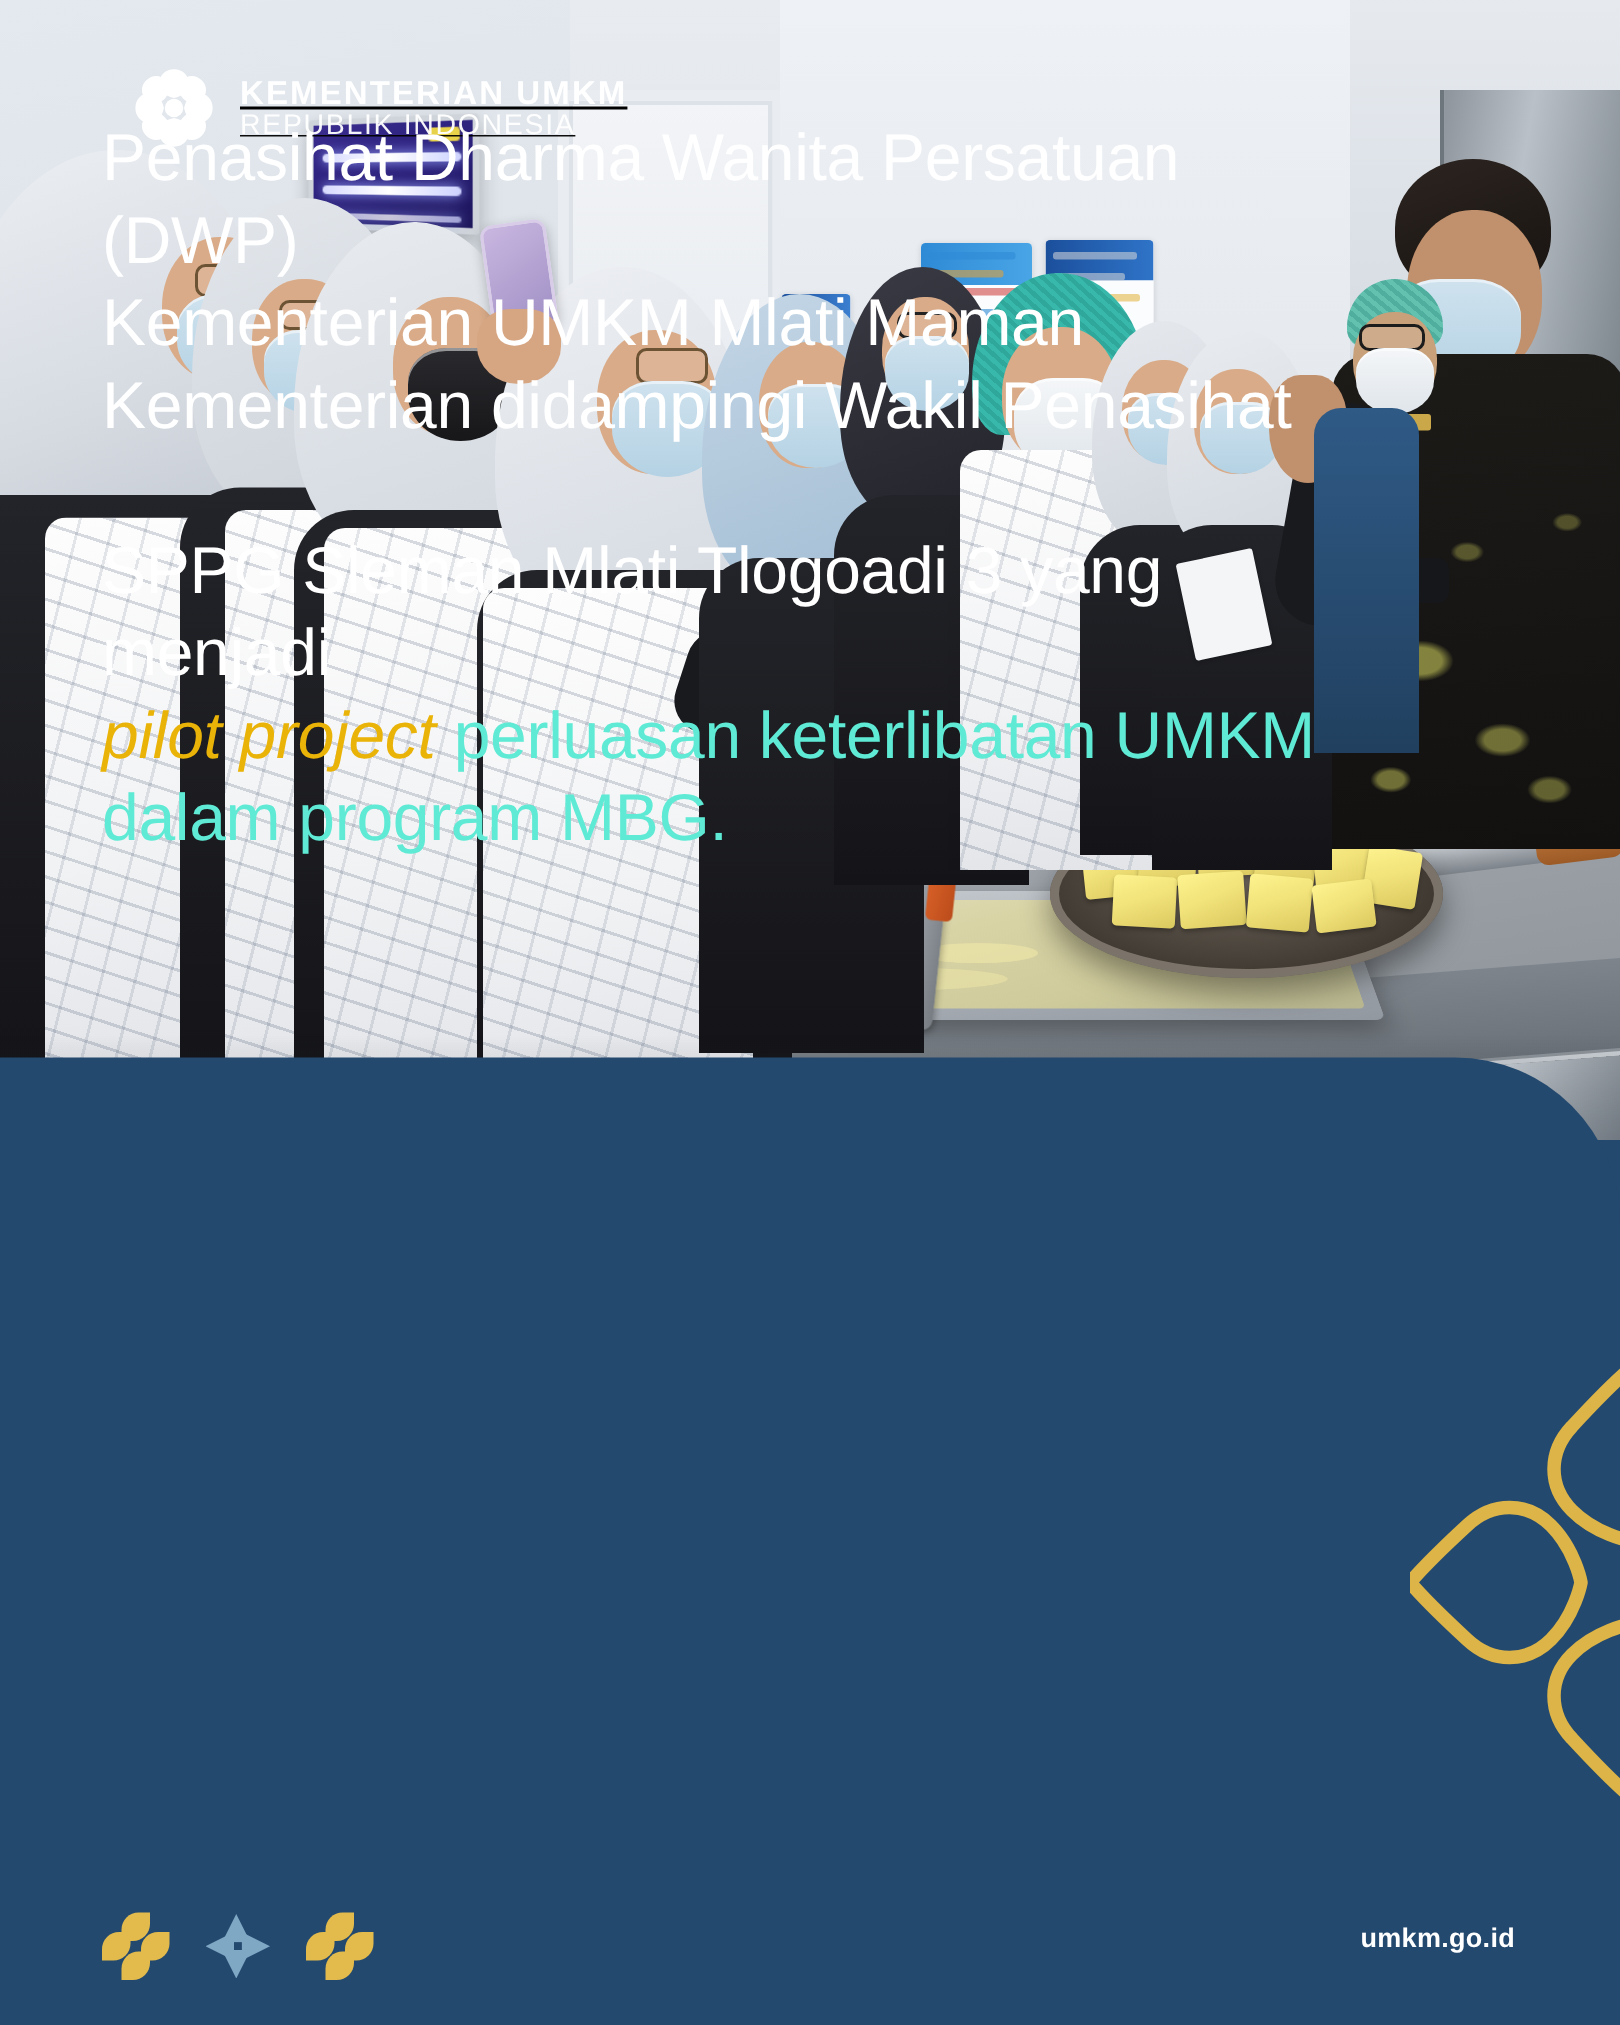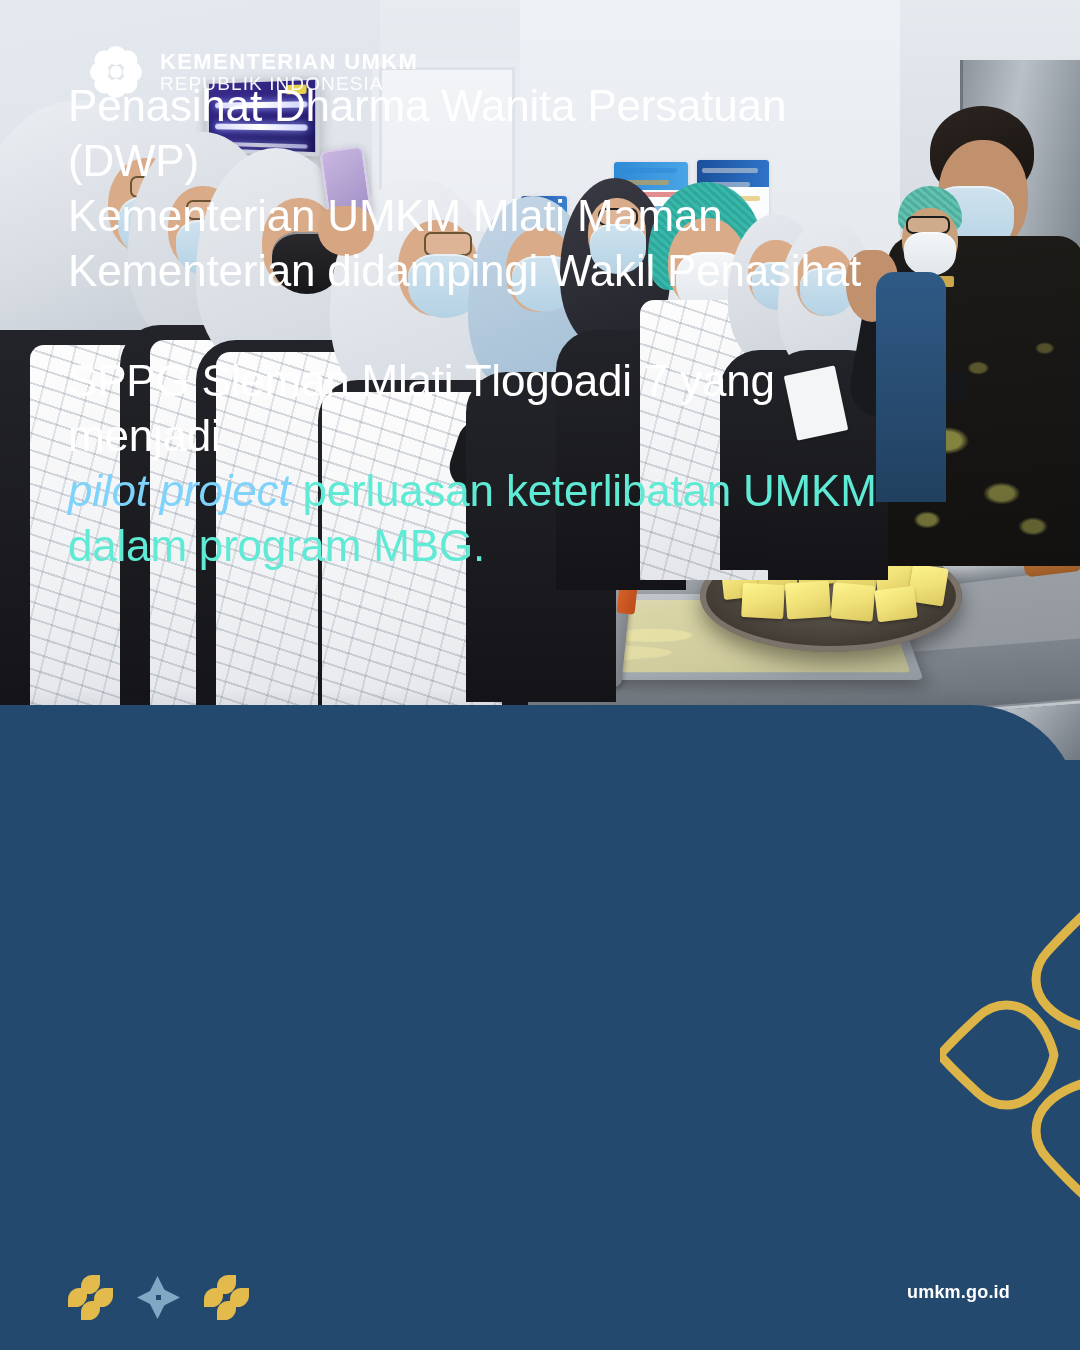--- a/index.html
+++ b/index.html
@@ -220,21 +220,21 @@
     background:#24496e;
     border-top-right-radius: 110px;
   }
 
   .headline {
     position:absolute; left:68px; top:78px; width:850px;
     font-size:44px; line-height:55px; font-weight:400;
     color:#ffffff; letter-spacing:-0.2px;
   }
   .headline .gold { color:#5eead4; }
-  .headline .gold-it { color:#7dd3fc; font-style:italic; }
+  .headline .gold-it { color:#eab308; font-style:italic; }
 
   
   .ornament-big {
     position:absolute; left:940px; top:905px; width:290px; height:300px;
     pointer-events:none;
   }
   .motifs { position:absolute; left:68px; top:1275px; display:flex; gap:22px; align-items:center; }
   .motif { width:46px; height:46px; position:relative; }
   .petal-f {
     position:absolute; width:19px; height:19px;
@@ -243,21 +243,21 @@
   }
   .motif.blue .petal-f { background:#7fa8c4; border-radius:0; }
   .site {
     position:absolute; right:70px; top:1282px;
     color:#ffffff; font-size:18px; font-weight:700; letter-spacing:.2px;
   }
 
   
   .brand { position:absolute; left:88px; top:44px; display:flex; align-items:center; gap:16px; }
   .brand-logo { width:56px; height:56px; position:relative; }
-  .brand-text { line-height:1.08; }
+  .brand-text { line-height:1.08;text-decoration:underline; }
   .brand-text .l1 {
     color:#ffffff; font-size:22px; font-weight:700; letter-spacing:1.4px;
   }
   .brand-text .l2 {
     color:#ffffff; font-size:19px; font-weight:400; letter-spacing:1.1px; opacity:.95;
   }
 </style>
 </head>
 <body>
 
@@ -519,21 +519,21 @@
                  C222 150 226 128 242 112 C258 96 281 96 298 112 Z" transform="translate(-46,0)"></path>
       </g>
     </svg>
   </div>
 
   <div class="headline">
     <span>Penasihat Dharma Wanita Persatuan (DWP)</span><br>
     <span>Kementerian UMKM Mlati Maman</span><br>
     <span>Kementerian didampingi Wakil Penasihat</span><br>
     <br>
-    <span>SPPG Sleman Mlati Tlogoadi 7 yang menjadi</span><br>
+    <span>SPPG Sleman Mlati Tlogoadi 3 yang menjadi</span><br>
     <span class="gold-it">pilot project</span><span class="gold"> perluasan keterlibatan UMKM</span><br>
     <span class="gold">dalam program MBG.</span>
   </div>
 
   <div class="motifs">
     <div class="motif gold">
       <div class="petal-f" style="left:13px; top:0px;"></div>
       <div class="petal-f" style="left:0px;  top:13px;"></div>
       <div class="petal-f" style="left:26px; top:13px;"></div>
       <div class="petal-f" style="left:13px; top:26px;"></div>

